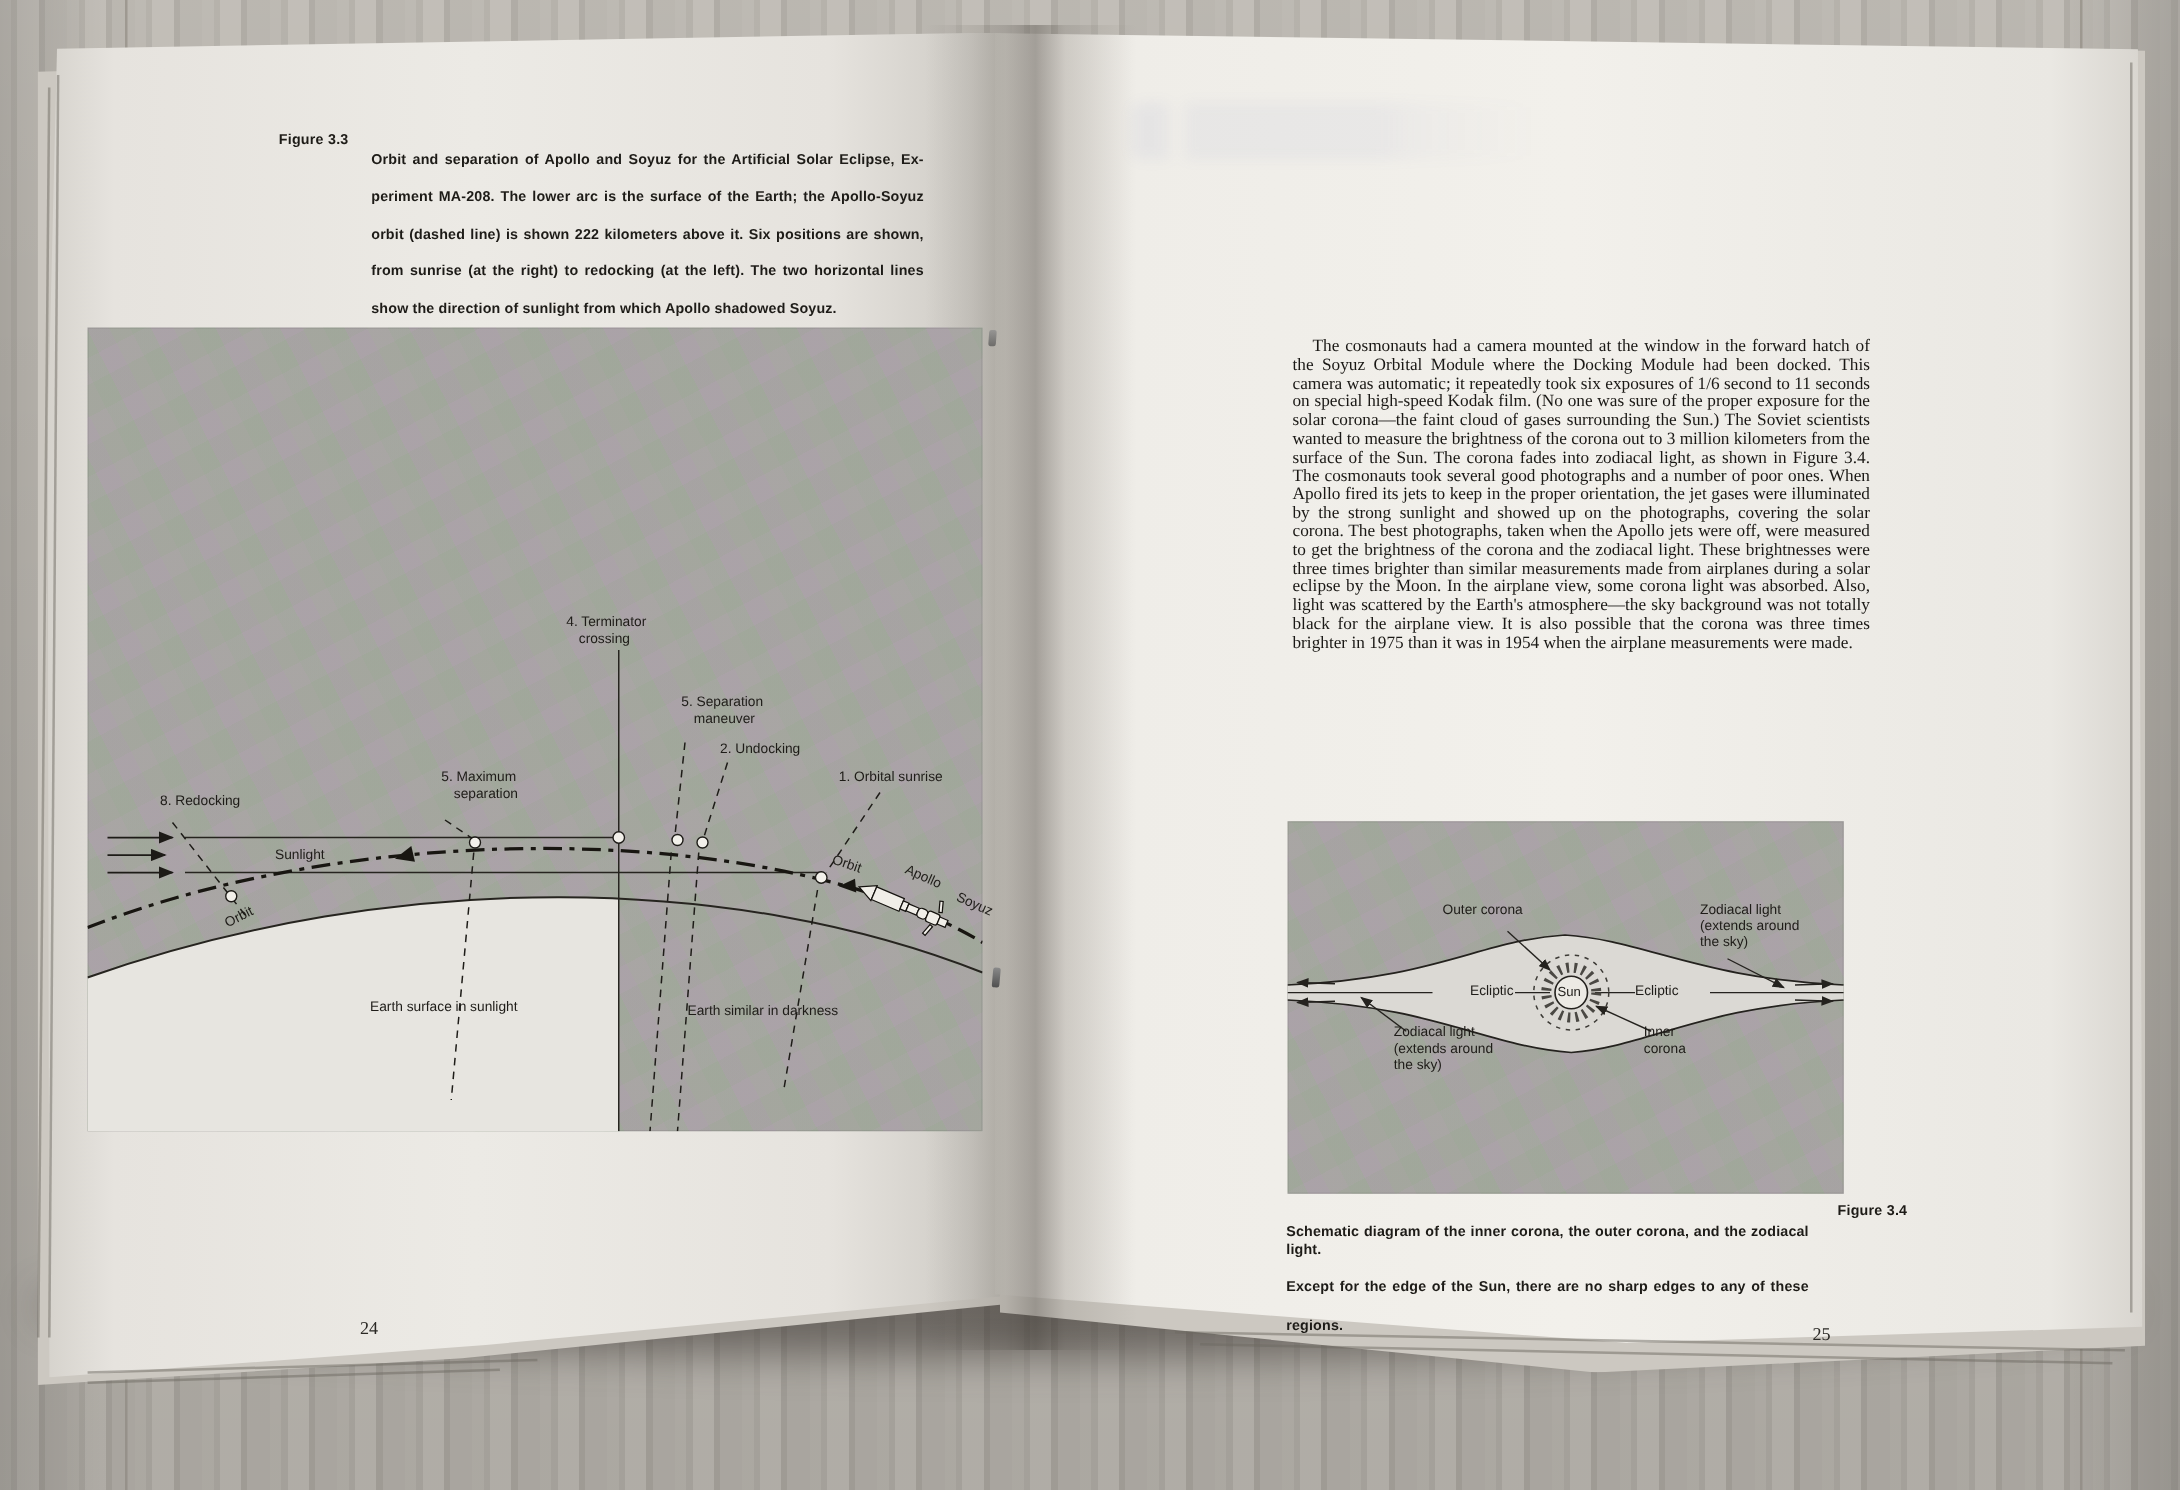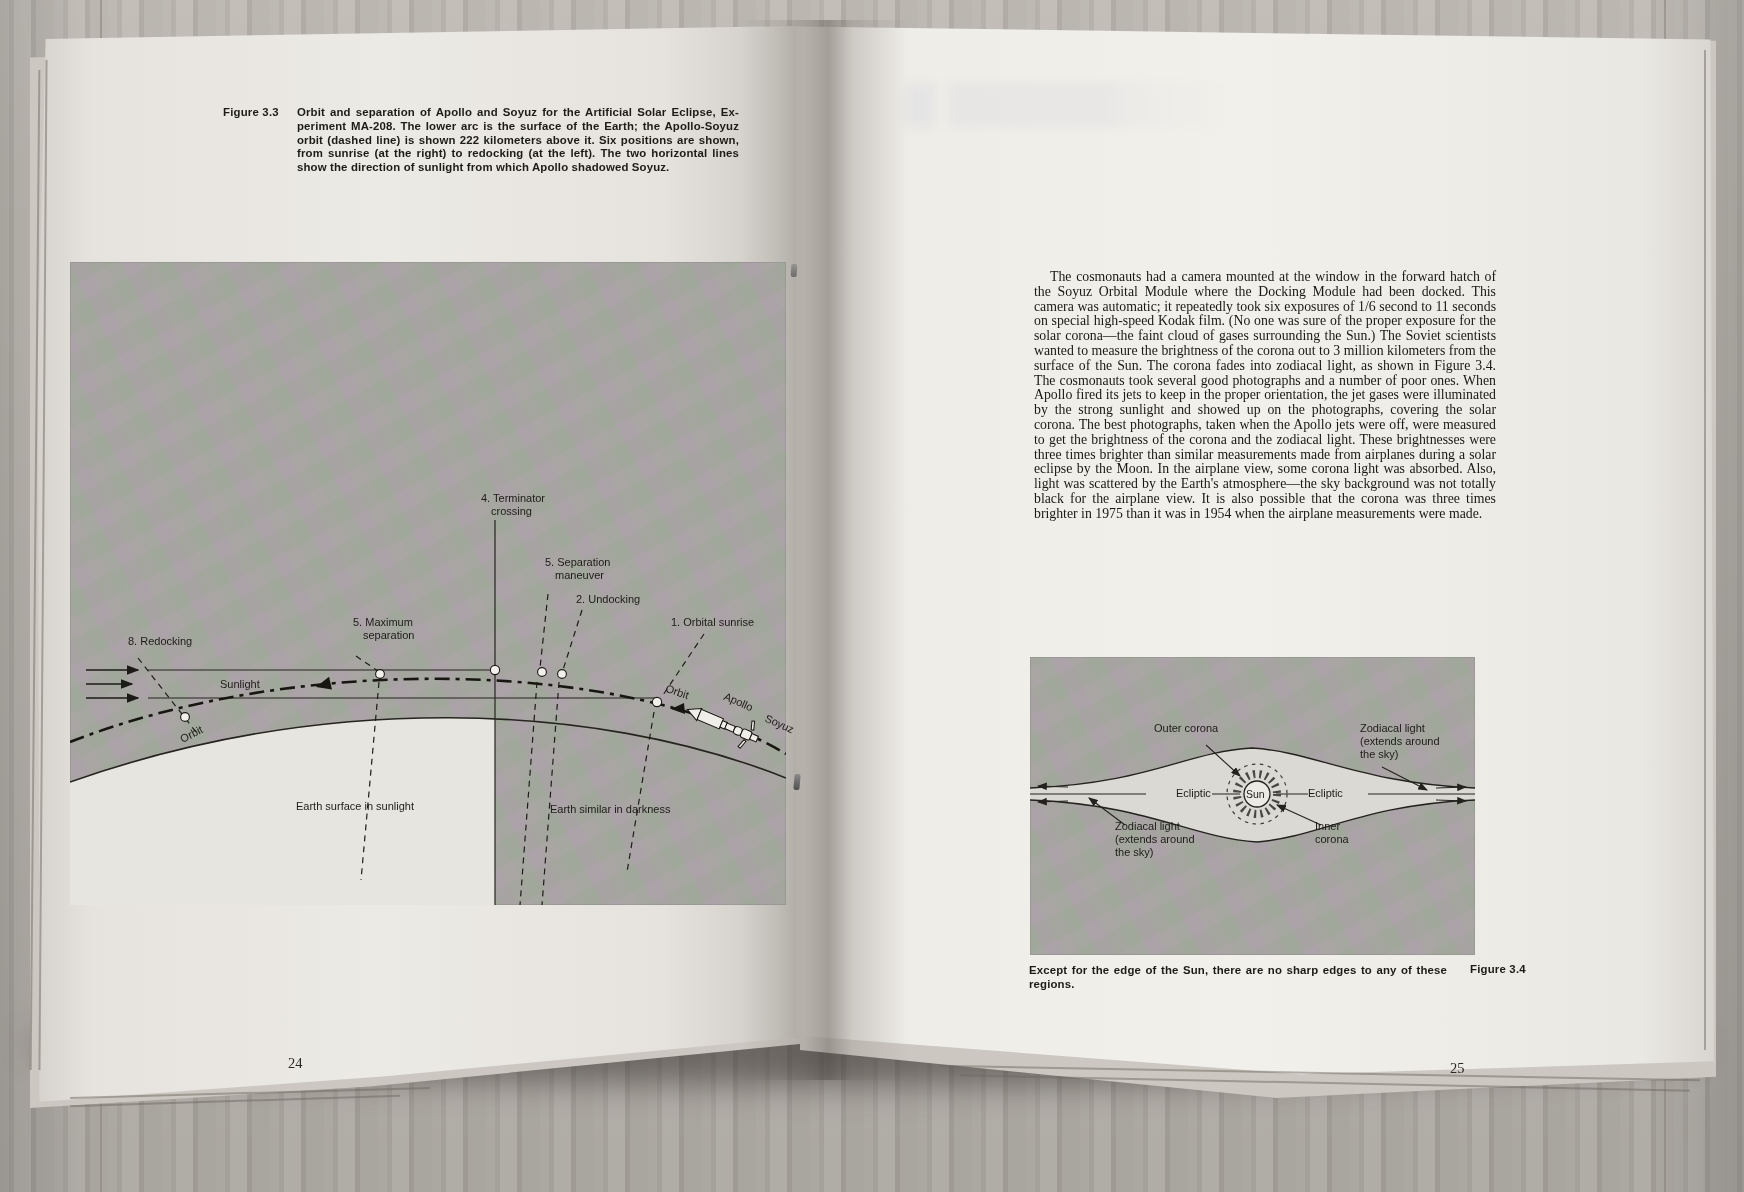--- a/index.html
+++ b/index.html
@@ -29,21 +29,21 @@
     background:linear-gradient(90deg,rgba(70,65,58,0) 0%,rgba(70,65,58,0.18) 38%,rgba(55,50,44,0.34) 52%,rgba(90,85,77,0.15) 66%,rgba(70,65,58,0) 100%);}
   .sheet-line{position:absolute;background:rgba(110,105,97,0.5);z-index:1;}
   .staple{position:absolute;width:6px;background:linear-gradient(180deg,#8a8a8a,#4f4f4f);border-radius:2px;z-index:4;}
   .ghost{position:absolute;left:905px;top:82px;width:330px;height:46px;z-index:4;border-radius:8px;filter:blur(5px);opacity:.5;
     background:linear-gradient(90deg,rgba(110,120,185,0.14) 0 8%,rgba(110,120,185,0) 10% 12%,rgba(110,120,185,0.12) 14% 60%,rgba(110,120,185,0.06) 70%,rgba(110,120,185,0) 100%);}
   .content{position:absolute;z-index:5;color:#1d1b17;}
 
   
   .figlabel{font-weight:700;font-size:11.4px;letter-spacing:.2px;}
   .cap{width:442px;font-weight:700;font-size:11.4px;line-height:13.8px;letter-spacing:.15px;}
-  .cap .cl{text-align:justify;text-align-last:justify;}
+  .cap .cl{text-align:justify;text-align-last:justify;margin-top:16px;}
   .cap .cl:last-child{text-align-last:left;}
   .cap34{width:418px;}
   .cap34 .cl{line-height:14.2px;}
 
   
   .figbox{position:absolute;z-index:5;
     background:
       repeating-linear-gradient(63deg, rgba(146,172,140,0.22) 0 15px, rgba(172,150,176,0.20) 15px 31px, rgba(158,166,150,0.12) 31px 46px),
       repeating-linear-gradient(-28deg, rgba(138,162,134,0.13) 0 23px, rgba(176,158,182,0.15) 23px 42px),
       #a9a7a3;
@@ -142,21 +142,21 @@
         <rect x="42" y="4" width="9" height="6"></rect>
         <rect x="51" y="3" width="8" height="8" rx="3"></rect>
         <rect x="59" y="2.5" width="10" height="9" rx="2"></rect>
         <rect x="69" y="4" width="7" height="6"></rect>
         <rect x="64" y="-8" width="2.6" height="9" transform="rotate(-18 65 -8)"></rect>
         <rect x="64" y="13" width="2.6" height="9" transform="rotate(18 65 13)"></rect>
       </g>
     </svg>
   </div>
 
-  <div class="content dlab hang" style="left:481px;top:492px">4. Terminator
+  <div class="content dlab hang" style="left:453px;top:492px">4. Terminator
 crossing</div>
   <div class="content dlab hang" style="left:545px;top:556px">5. Separation
 maneuver</div>
   <div class="content dlab" style="left:576px;top:593px">2. Undocking</div>
   <div class="content dlab hang" style="left:353px;top:616px">5. Maximum
 separation</div>
   <div class="content dlab" style="left:128px;top:635px">8. Redocking</div>
   <div class="content dlab" style="left:671px;top:616px">1. Orbital sunrise</div>
   <div class="content dlab" style="left:220px;top:678px">Sunlight</div>
   <div class="content dlab rot" style="left:178px;top:734px;transform:rotate(-27deg)">Orbit</div>
@@ -210,20 +210,21 @@
   <div class="content dlab" style="left:1176px;top:787px">Ecliptic</div>
   <div class="content dlab" style="left:1308px;top:787px">Ecliptic</div>
   <div class="content dlab" style="left:1246px;top:788px;font-size:10.5px">Sun</div>
   <div class="content dlab" style="left:1115px;top:820px">Zodiacal light
 (extends around
 the sky)</div>
   <div class="content dlab" style="left:1315px;top:820px">Inner
 corona</div>
 
   <div class="content cap cap34" style="left:1029px;top:963px">
+    <div class="cl">Schematic diagram of the inner corona, the outer corona, and the zodiacal light.</div>
     <div class="cl">Except for the edge of the Sun, there are no sharp edges to any of these</div>
     <div class="cl">regions.</div>
   </div>
   <div class="content figlabel" style="left:1470px;top:963px">Figure 3.4</div>
 
   <div class="content pageno" style="left:1450px;top:1060px">25</div>
 
 </div>
 
 </body></html>

